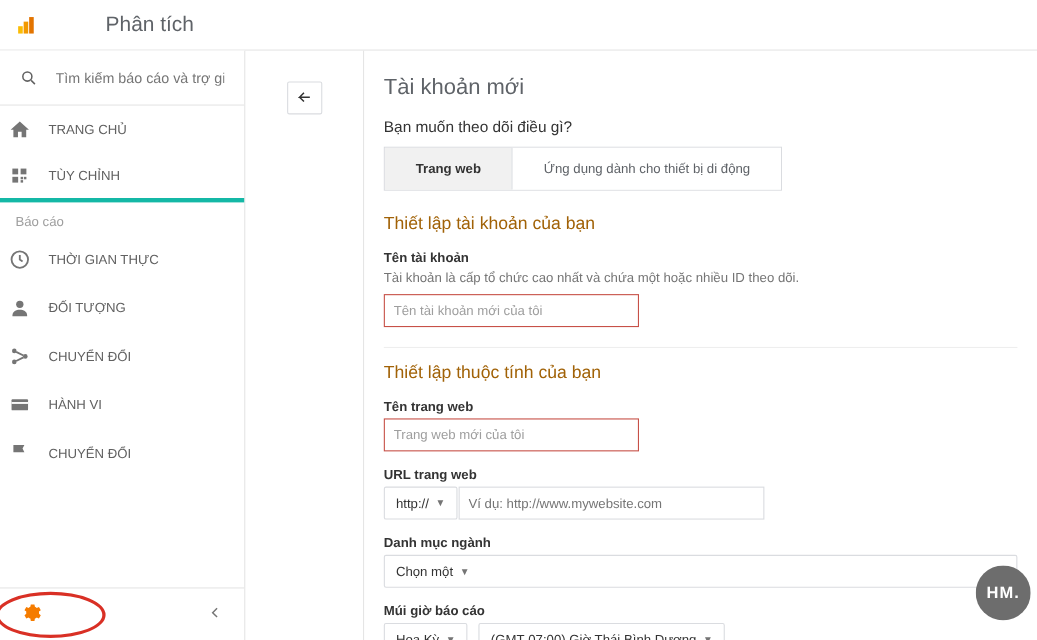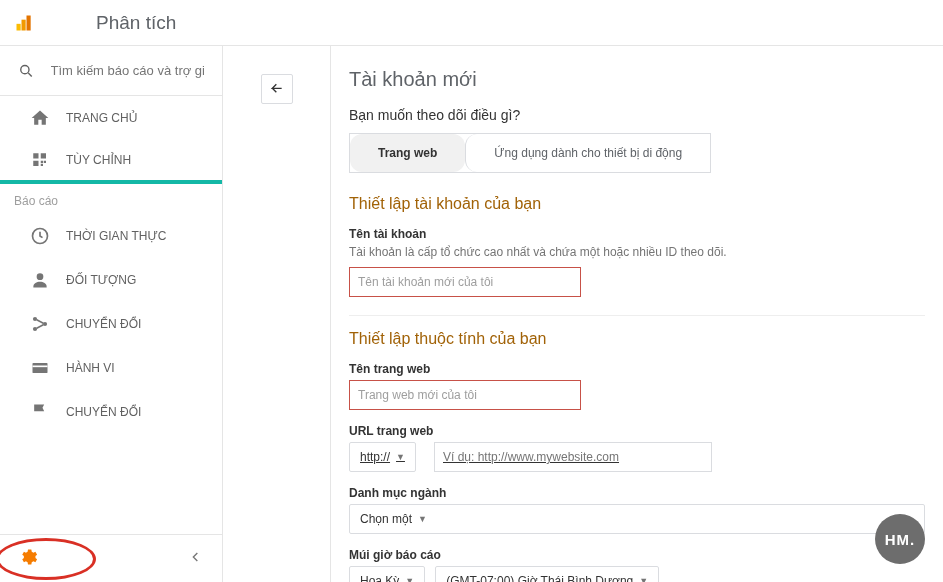--- a/index.html
+++ b/index.html
@@ -9,61 +9,61 @@
 .logo { width: 20px; height: 20px; margin-right: 18px; }
 .header-title { font-size: 19px; color: #5f6368; font-weight: 400; margin-left: 44px; }
 
 .container { display: flex; height: calc(100% - 46px); }
 
 .sidebar { width: 223px; border-right: 1px solid #e5e5e5; display: flex; flex-direction: column; background: #fff; }
 .search-row { display: flex; align-items: center; padding: 0 18px; height: 50px; border-bottom: 1px solid #e5e5e5; }
 .search-row .icon { width: 20px; height: 20px; margin-right: 16px; color: #616161; }
 .search-input { border: none; outline: none; font-size: 13px; color: #0369a1; width: 100%; }
 
-.nav-item { display: flex; align-items: center; padding: 0 30px; height: 44px; cursor: pointer; }
+.nav-item { display: flex; align-items: center; padding: 0 8px; height: 44px; cursor: pointer; }
 .nav-item .icon { width: 20px; height: 20px; margin-right: 16px; color: #757575; display: flex; align-items: center; justify-content: center; }
 .nav-item-label { font-size: 12px; color: #616161; text-transform: uppercase; font-weight: 400; }
 .nav-section-row { border-bottom: 4px solid #14b8a6; }
 
 .nav-section-label { padding: 10px 14px 6px; font-size: 12px; color: #9e9e9e; }
 
 .sidebar-spacer { flex: 1; }
 .sidebar-footer { height: 48px; border-top: 1px solid #e5e5e5; display: flex; align-items: center; padding: 0 18px; justify-content: space-between; position: relative; }
 .gear { color: #f57c00; }
 .collapse-icon { color: #757575; }
 .red-ellipse { position: absolute; left: -4px; bottom: 2px; width: 100px; height: 42px; border: 3px solid #d93025; border-radius: 50%; pointer-events: none; }
 
 .back-col { width: 108px; border-right: 1px solid #e5e5e5; padding-top: 28px; display: flex; justify-content: center; align-items: flex-start; }
 .back-btn { width: 32px; height: 30px; border: 1px solid #dadce0; background: #fff; border-radius: 2px; display: flex; align-items: center; justify-content: center; cursor: pointer; }
 
 .main { flex: 1; padding: 22px 18px; overflow-y: auto; }
 .page-title { font-size: 20px; color: #5f6368; font-weight: 400; margin-bottom: 16px; }
 .question { font-size: 14px; color: #333; margin-bottom: 10px; }
 
 .toggle-group { display: flex; border: 1px solid #dadce0; width: fit-content; margin-bottom: 22px; }
-.toggle-btn { padding: 0 28px; height: 38px; display: flex; align-items: center; font-size: 12px; cursor: pointer; background: #fff; border-radius: 12px; }
+.toggle-btn { padding: 0 28px; height: 38px; display: flex; align-items: center; font-size: 12px; cursor: pointer; background: #fff; }
 .toggle-btn.active { background: #f1f1f1; font-weight: bold; color: #333; }
 .toggle-btn:not(.active) { color: #5f6368; }
 .toggle-btn + .toggle-btn { border-left: 1px solid #dadce0; }
 
 .section-title { font-size: 16px; color: #a16207; margin-bottom: 10px; }
 .field-label { font-size: 12px; font-weight: bold; color: #333; margin-bottom: 4px; margin-top: 14px; }
 .field-help { font-size: 12px; color: #757575; margin-bottom: 8px; }
 
 .text-input { width: 232px; height: 30px; border: 1px solid #c75148; padding: 0 8px; font-size: 12px; color: #757575; outline: none; }
 .text-input::placeholder { color: #9e9e9e; }
 
-.url-row { display: flex; gap: 18px; text-decoration: underline; }
+.url-row { display: flex; gap: 1px; }
 .select-btn { height: 30px; border: 1px solid #dadce0; background: #fff; padding: 0 10px; display: flex; align-items: center; gap: 6px; font-size: 12px; cursor: pointer; border-radius: 2px; }
 .select-btn .caret { font-size: 9px; color: #757575; }
 .url-input { flex: 1; max-width: 278px; height: 30px; border: 1px solid #dadce0; padding: 0 8px; font-size: 12px; outline: none; }
 
 .tz-row { display: flex; gap: 10px; }
 
-.fab { position: absolute; right: 18px; bottom: 18px; width: 50px; height: 50px; border-radius: 50%; background: #6d6d6d; color: #fff; display: flex; align-items: center; justify-content: center; font-size: 15px; font-weight: bold; letter-spacing: 1px; }
+.fab { position: absolute; right: 6px; bottom: 18px; width: 50px; height: 50px; border-radius: 50%; background: #6d6d6d; color: #fff; display: flex; align-items: center; justify-content: center; font-size: 15px; font-weight: bold; letter-spacing: 1px; }
 
 hr.divider { border: none; border-top: 1px solid #eee; margin: 18px 0 0 0; }
 </style>
 </head>
 <body>
 
 <div class="header">
   <svg class="logo" viewBox="0 0 24 24">
       <rect x="3" y="13" width="5" height="8" fill="#fbbc04"></rect>
       <rect x="9" y="8" width="5" height="13" fill="#f29900"></rect>

